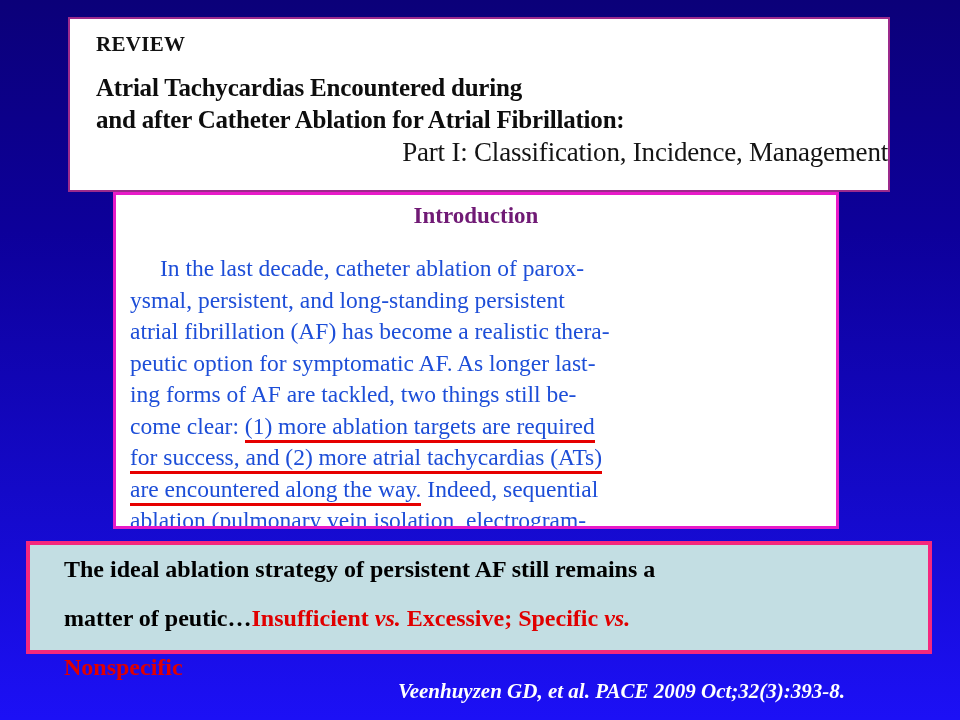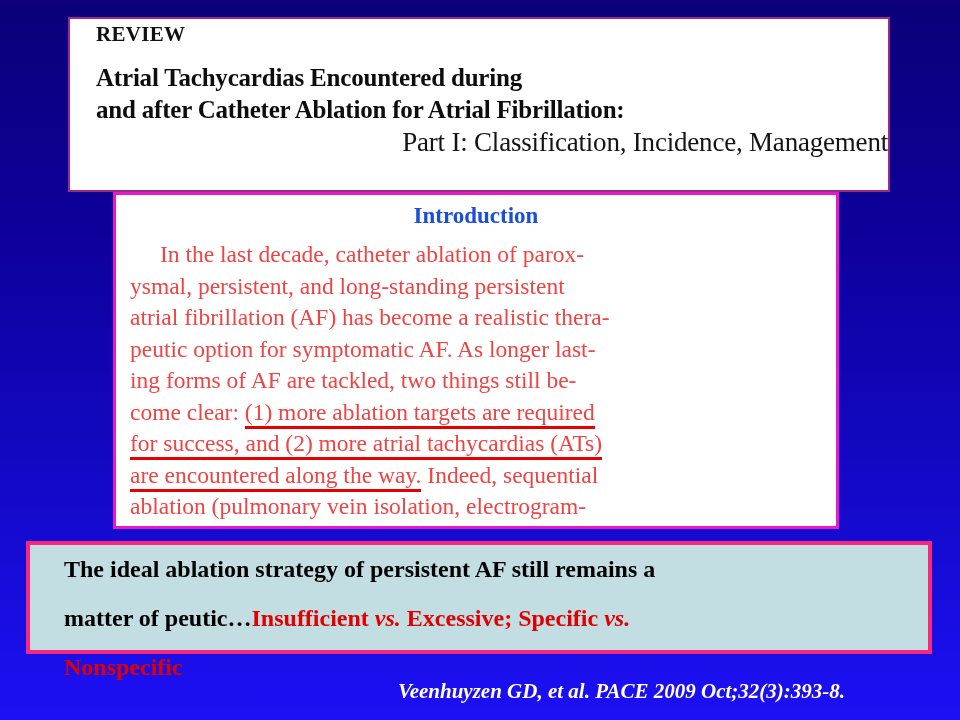--- a/index.html
+++ b/index.html
@@ -24,21 +24,21 @@
   
   #title-card {
     position: absolute;
     left: 68px;
     top: 17px;
     width: 822px;
     height: 175px;
     background: #ffffff;
     border: 2px solid #9c2a8c;
     box-sizing: border-box;
-    padding: 4px 0 0 26px;
+    padding: 14px 0 0 26px;
   }
   #review-kicker {
     font-family: "Liberation Serif", serif;
     font-weight: bold;
     font-size: 21px;
     color: #111111;
     letter-spacing: 0.3px;
     line-height: 1.1;
   }
   .title-main {
@@ -71,27 +71,27 @@
     border: 3px solid #e81ac8;
     box-sizing: border-box;
     padding: 8px 14px 0 14px;
     overflow: hidden;
   }
   #intro-heading {
     text-align: center;
     font-family: "Liberation Serif", serif;
     font-weight: bold;
     font-size: 23px;
-    color: #1d4ed8;
-    margin-bottom: 10px;
+    color: #701a75;
+    margin-bottom: 24px;
   }
   #intro-body {
     font-family: "Liberation Serif", serif;
     font-size: 23.5px;
-    color: #ef4444;
+    color: #1d4ed8;
     line-height: 31.5px;
     white-space: nowrap;
   }
   #intro-body .ln {
     display: block;
     height: 31.5px;
   }
   #intro-body .indent {
     padding-left: 30px;
   }

